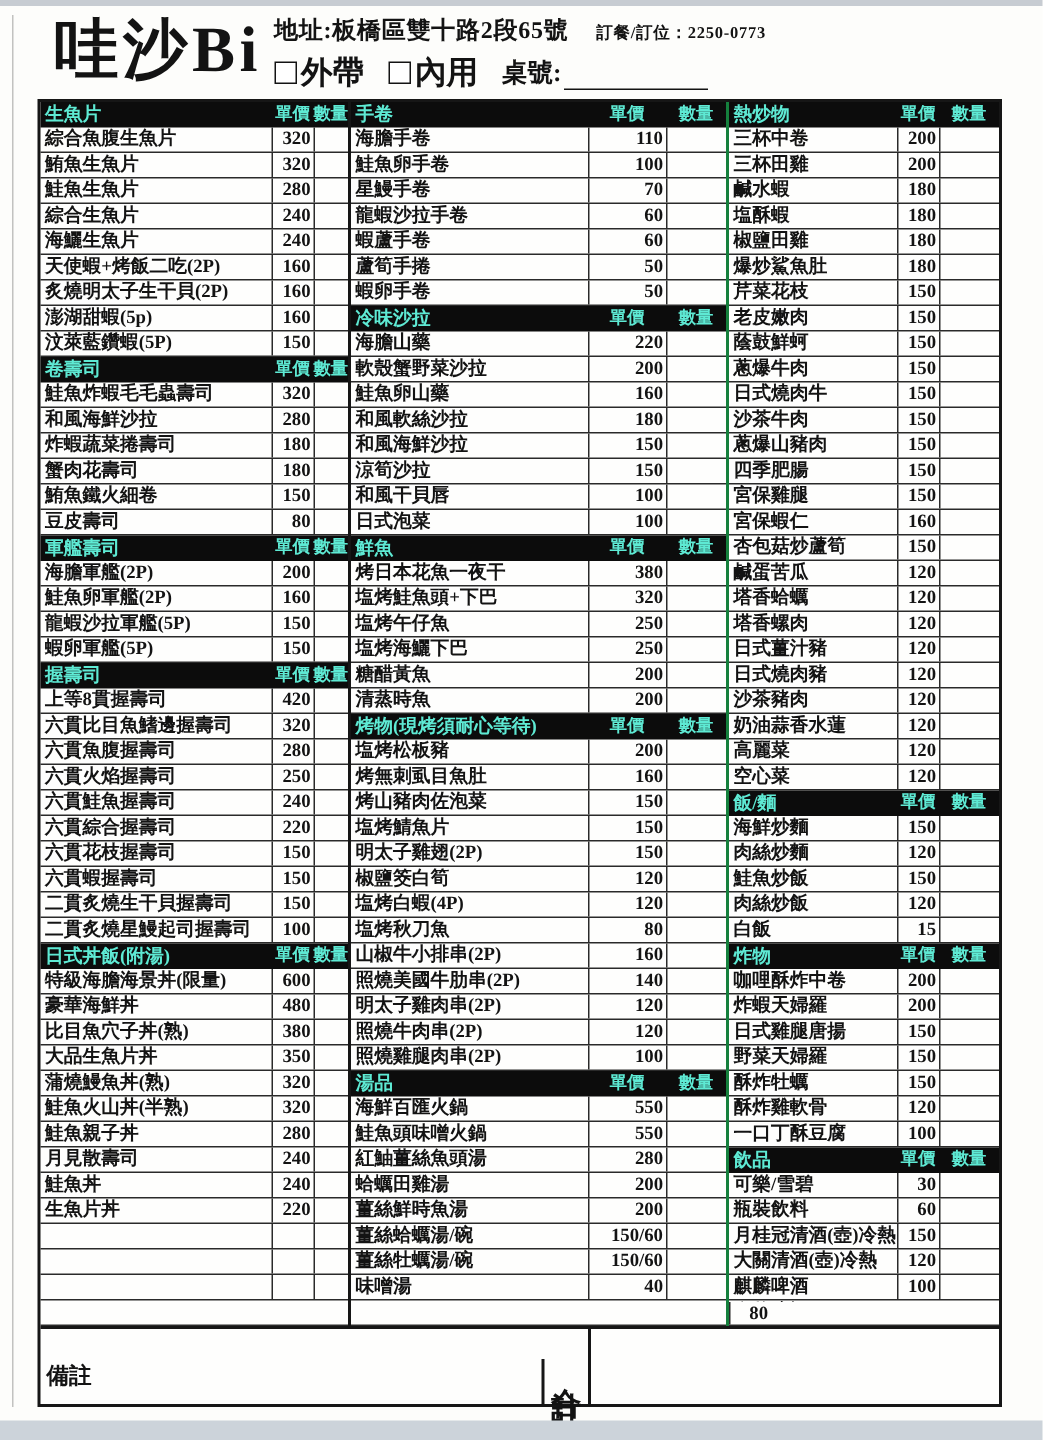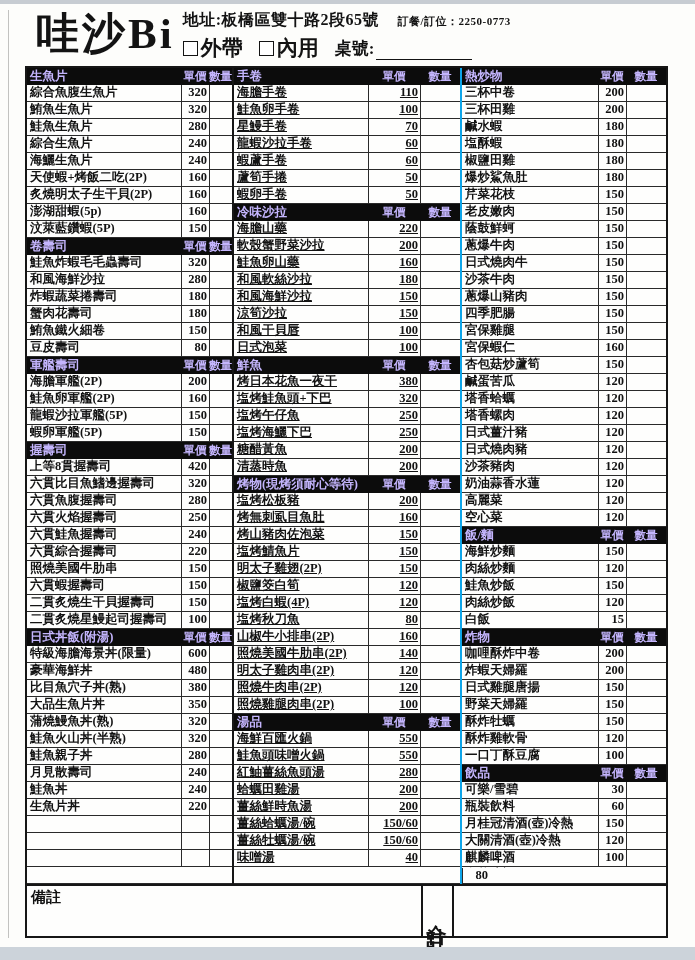--- a/index.html
+++ b/index.html
@@ -24,37 +24,37 @@
   .opt{font-size:21px;margin-right:16px;display:flex;align-items:center;}
   .checkbox{display:inline-block;width:13px;height:13px;border:1.7px solid #131313;margin-right:3px;background:#fff;}
   .tableno{font-size:17px;display:flex;align-items:flex-end;}
   .tableno-line{display:inline-block;width:96px;height:15px;border-bottom:1.7px solid #131313;margin-left:2px;}
 
   
   .menu{position:absolute;left:25px;top:66px;width:643px;border:2px solid #161616;box-sizing:border-box;background:#fefefd;}
   .menu-body{display:flex;}
   .col{box-sizing:border-box;}
   .col-0{width:207px;border-right:2px solid #161616;--pw:28px;--qw:23px;}
-  .col-1{width:228px;border-right:2px solid #0ea5e9;text-decoration:underline;--pw:52px;--qw:40px;}
+  .col-1{width:252px;border-right:2px solid #15803d;--pw:52px;--qw:40px;}
   .col-2{flex:1;--pw:28px;--qw:40px;}
 
-  .sec{display:flex;height:17px;line-height:17px;background:#0c0c0c;color:#c4b5fd;overflow:hidden;}
+  .sec{display:flex;height:17px;line-height:17px;background:#0c0c0c;color:#5eead4;overflow:hidden;}
   .sec .t{flex:1;padding-left:3px;font-weight:bold;font-size:12.5px;white-space:nowrap;letter-spacing:0px;}
   .sec .p{width:var(--pw);text-align:center;font-weight:bold;font-size:11.5px;white-space:nowrap;}
   .sec .q{width:var(--qw);text-align:center;font-weight:bold;font-size:11.5px;white-space:nowrap;}
 
   .row{display:flex;height:17px;box-sizing:border-box;border-bottom:1px solid #2a2a2a;line-height:15px;}
   .row:last-child{border-bottom:1px solid #2a2a2a;flex-direction:column;}
   .cell-name{flex:1;padding-left:3px;font-weight:bold;font-size:12.5px;white-space:nowrap;overflow:hidden;}
   .cell-price{width:var(--pw);box-sizing:border-box;border-left:1px solid #2a2a2a;text-align:right;padding-right:2px;font-weight:bold;font-size:12.5px;}
   .cell-qty{width:var(--qw);box-sizing:border-box;border-left:1px solid #2a2a2a;}
 
   
   .menu-footer{display:flex;height:52px;border-top:2px solid #161616;box-sizing:border-box;}
-  .notes{width:396px;box-sizing:border-box;border-right:2px solid #161616;padding:2px 0 0 4px;font-weight:bold;font-size:15px;}
+  .notes{width:336px;box-sizing:border-box;border-right:2px solid #161616;padding:2px 0 0 4px;font-weight:bold;font-size:15px;margin-top:20px;}
   .total-label{width:31px;box-sizing:border-box;border-right:2px solid #161616;display:flex;align-items:center;justify-content:center;
     writing-mode:vertical-rl;text-orientation:upright;font-weight:bold;font-size:20px;letter-spacing:2px;}
   .total-box{flex:1;}
 </style>
 </head>
 <body>
 
 <div class="scan-top"></div>
 <div class="paper-edge"></div>
 
@@ -224,21 +224,21 @@
           <span class="cell-name">六貫鮭魚握壽司</span>
           <span class="cell-price">240</span>
           <span class="cell-qty"></span>
         </div>
         <div class="row">
           <span class="cell-name">六貫綜合握壽司</span>
           <span class="cell-price">220</span>
           <span class="cell-qty"></span>
         </div>
         <div class="row">
-          <span class="cell-name">照燒美國牛肋串</span>
+          <span class="cell-name">六貫花枝握壽司</span>
           <span class="cell-price">150</span>
           <span class="cell-qty"></span>
         </div>
         <div class="row">
           <span class="cell-name">六貫蝦握壽司</span>
           <span class="cell-price">150</span>
           <span class="cell-qty"></span>
         </div>
         <div class="row">
           <span class="cell-name">二貫炙燒生干貝握壽司</span>

